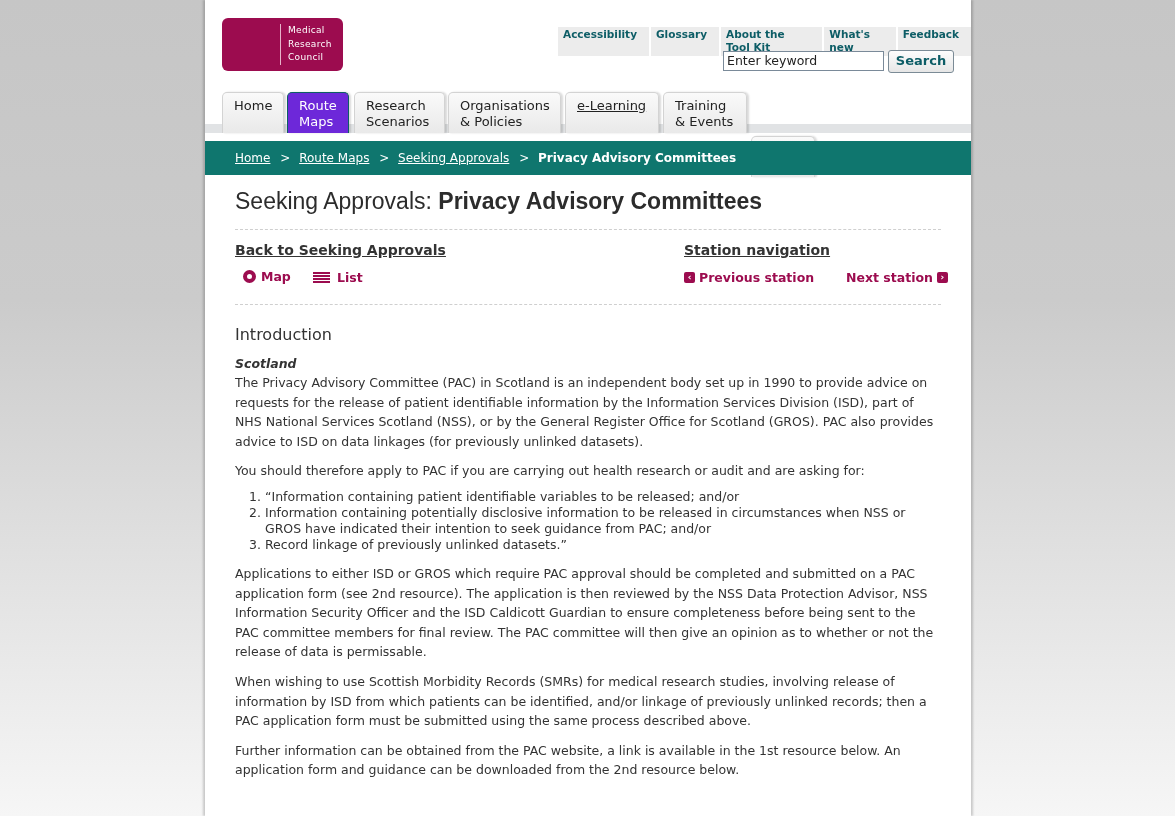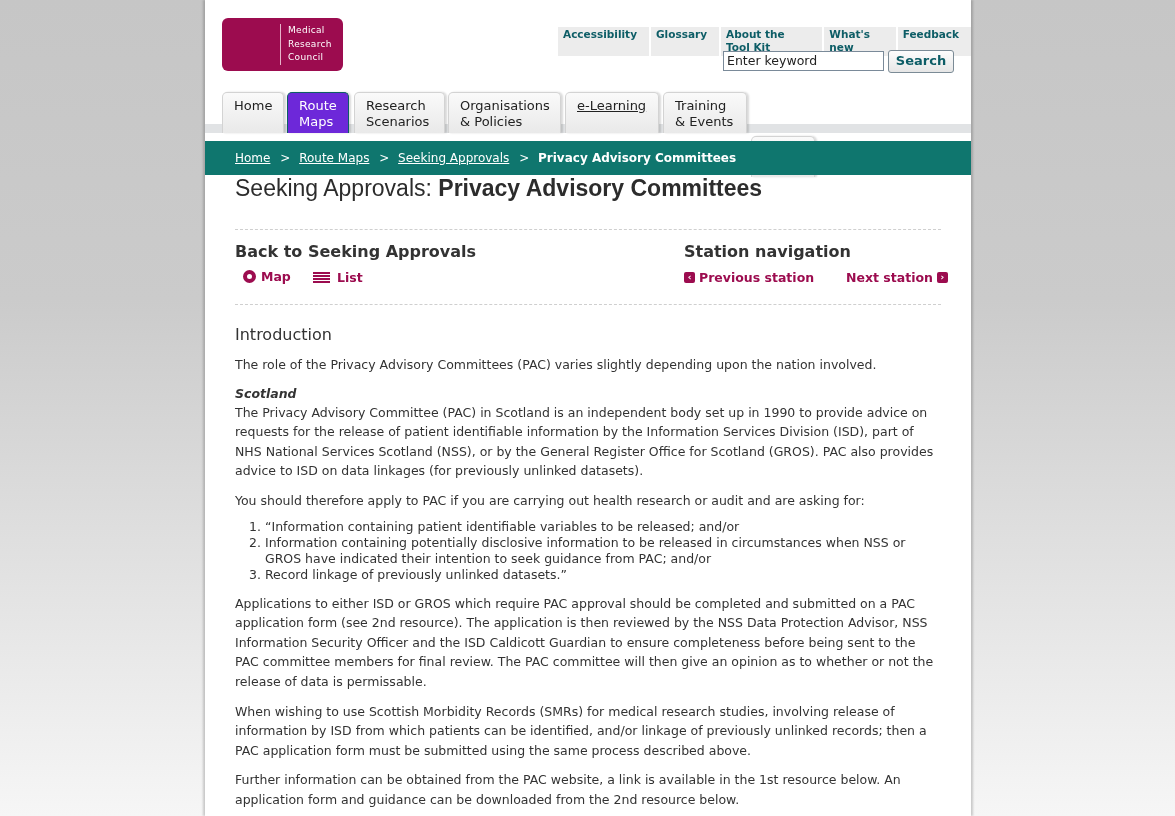--- a/index.html
+++ b/index.html
@@ -52,24 +52,24 @@
   }
   .tab.active { background:#6d28d9; color:#fff; border-color:#0d5d66; }
   
   .crumbbar { position:absolute; left:0; top:133px; width:766px; height:34px; background:#0f766e;margin-top:8px; }
   .crumbs { position:absolute; left:30px; top:10px; color:#fff; font-size:12px; white-space:nowrap; }
   .crumbs a { color:#fff; text-decoration:underline; }
   .crumbs .sep { margin:0 5px 0 6px; }
   .crumbs .cur { font-weight:bold; }
   
   .content { position:absolute; left:30px; top:167px; width:706px; }
-  h1 { margin:0; position:absolute; top:8px; font-family:"Liberation Sans", sans-serif; font-weight:normal; font-size:23px; color:#2c2c2c; white-space:nowrap; }
+  h1 { margin:0; position:absolute; top:21px; font-family:"Liberation Sans", sans-serif; font-weight:normal; font-size:23px; color:#2c2c2c; white-space:nowrap; }
   h1 b { font-weight:bold; }
   .dash { position:absolute; left:0; width:706px; border-top:1px dashed #cfcfcf; height:0; }
-  .nav-h { position:absolute; font-size:16px; font-weight:bold; color:#333; }
+  .nav-h { position:absolute; font-size:14px; font-weight:bold; color:#333;text-decoration:underline; }
   .navlink { position:absolute; font-size:12.5px; font-weight:bold; color:#9c0c4f; text-decoration:none; display:flex; align-items:center; white-space:nowrap; }
   .ico-map { width:13px; height:13px; border-radius:50%; border:4px solid #9c0c4f; box-sizing:border-box; margin-right:5px; }
   .ico-list { width:17px; height:12px; margin-right:7px; position:relative; }
   .ico-list i { position:absolute; left:0; width:17px; height:2px; background:#9c0c4f; }
   .ico-arrow { width:11px; height:11px; background:#9c0c4f; color:#fff; font-size:9px; line-height:11px; text-align:center; border-radius:2px; font-weight:bold; }
   h2 { margin:0; position:absolute; top:158px; font-family:"DejaVu Sans", sans-serif; font-weight:normal; font-size:16px; color:#333; }
   .body-text { position:absolute; top:188px; left:0; width:706px; font-size:12.5px; line-height:19.6px; color:#333; }
   .body-text p { margin:0 0 10px 0; }
   .body-text .sub { font-style:italic; font-weight:bold; margin:0; line-height:18px; }
   .body-text ol { margin:-2px 0 11px 0; padding-left:30px; line-height:16px; }
@@ -173,21 +173,20 @@
     <a href="#" class="navlink" style="left:611px;top:103px;">
       <span>Next station</span>
       <span class="ico-arrow" style="margin-left:4px;">›</span>
     </a>
 
     <div class="dash" style="top:137px;"></div>
 
     <h2>Introduction</h2>
 
     <div class="body-text">
-      <p>The role of the Privacy Advisory Committees (PAC) varies slightly depending upon the nation involved.</p>
       <p class="sub">Scotland</p>
       <p>The Privacy Advisory Committee (PAC) in Scotland is an independent body set up in 1990 to provide advice on requests for the release of patient identifiable information by the Information Services Division (ISD), part of NHS National Services Scotland (NSS), or by the General Register Office for Scotland (GROS). PAC also provides advice to ISD on data linkages (for previously unlinked datasets).</p>
       <p>You should therefore apply to PAC if you are carrying out health research or audit and are asking for:</p>
       <ol>
         <li>“Information containing patient identifiable variables to be released; and/or</li>
         <li>Information containing potentially disclosive information to be released in circumstances when NSS or GROS have indicated their intention to seek guidance from PAC; and/or</li>
         <li>Record linkage of previously unlinked datasets.”</li>
       </ol>
       <p>Applications to either ISD or GROS which require PAC approval should be completed and submitted on a PAC application form (see 2nd resource). The application is then reviewed by the NSS Data Protection Advisor, NSS Information Security Officer and the ISD Caldicott Guardian to ensure completeness before being sent to the PAC committee members for final review. The PAC committee will then give an opinion as to whether or not the release of data is permissable.</p>
       <p>When wishing to use Scottish Morbidity Records (SMRs) for medical research studies, involving release of information by ISD from which patients can be identified, and/or linkage of previously unlinked records; then a PAC application form must be submitted using the same process described above.</p>

